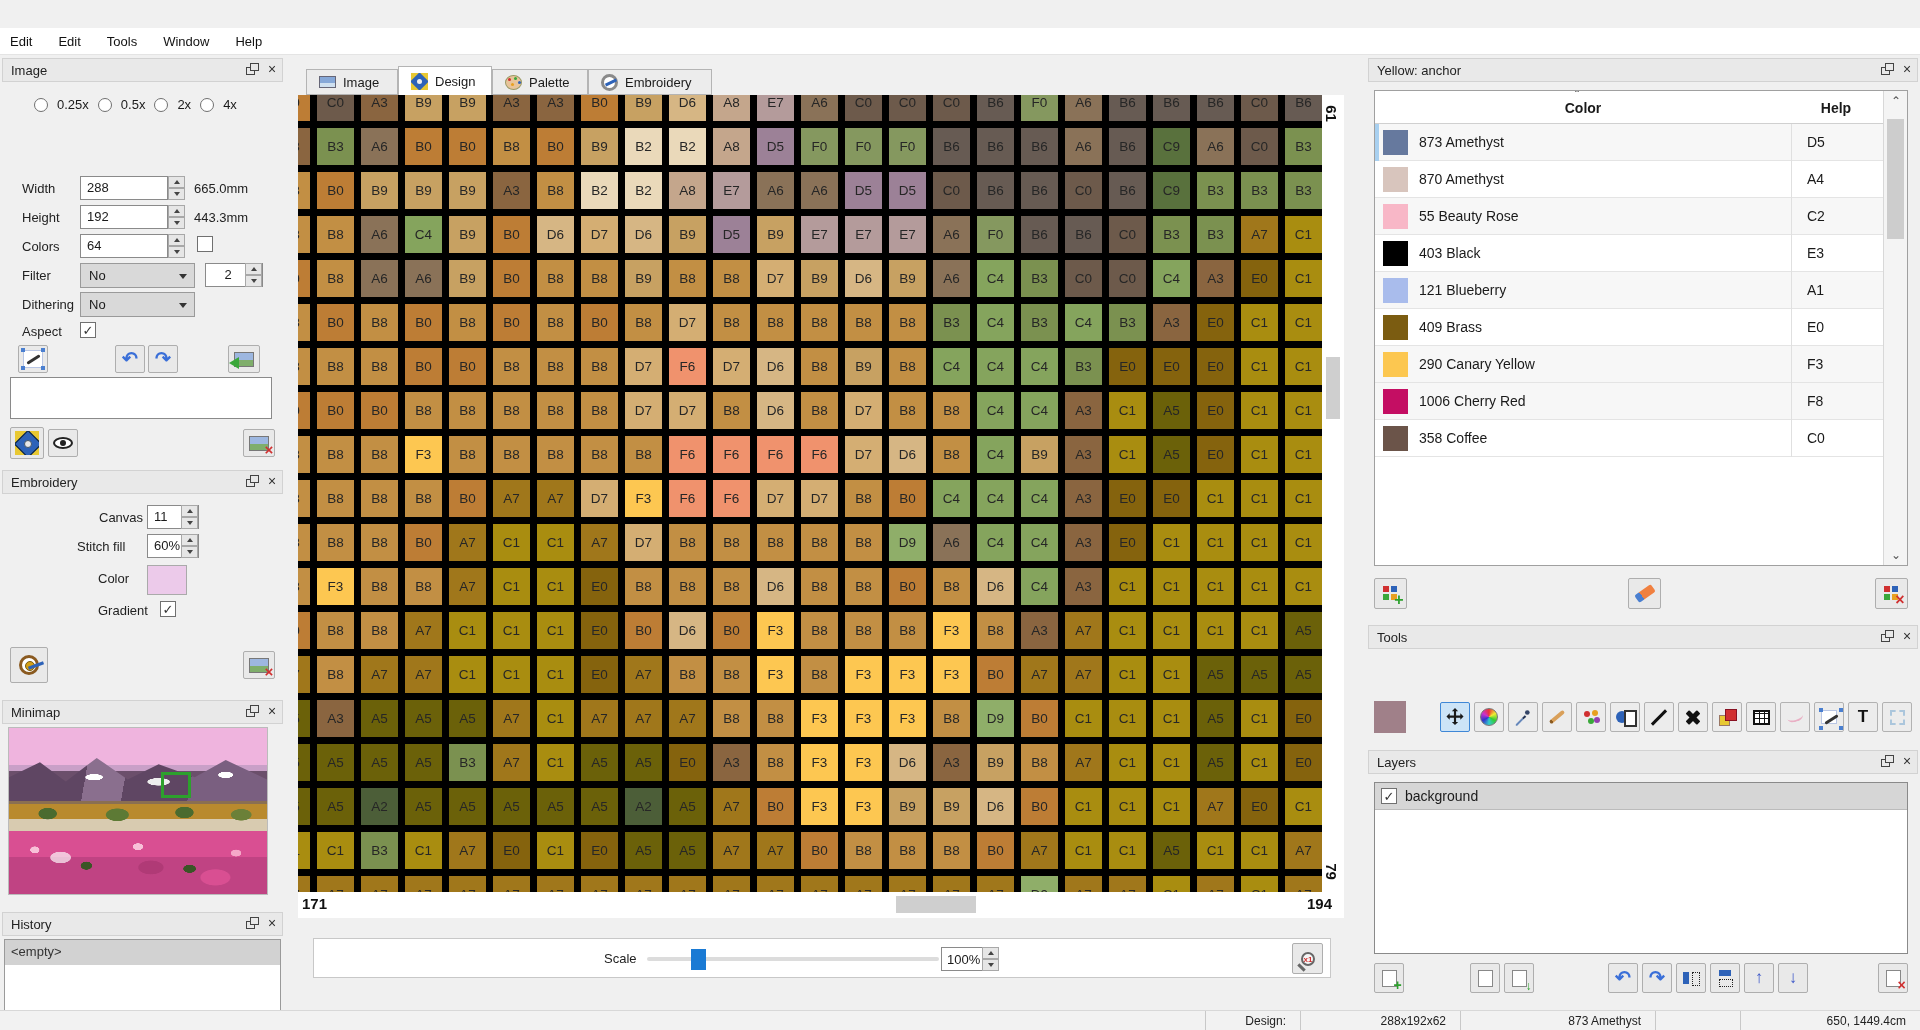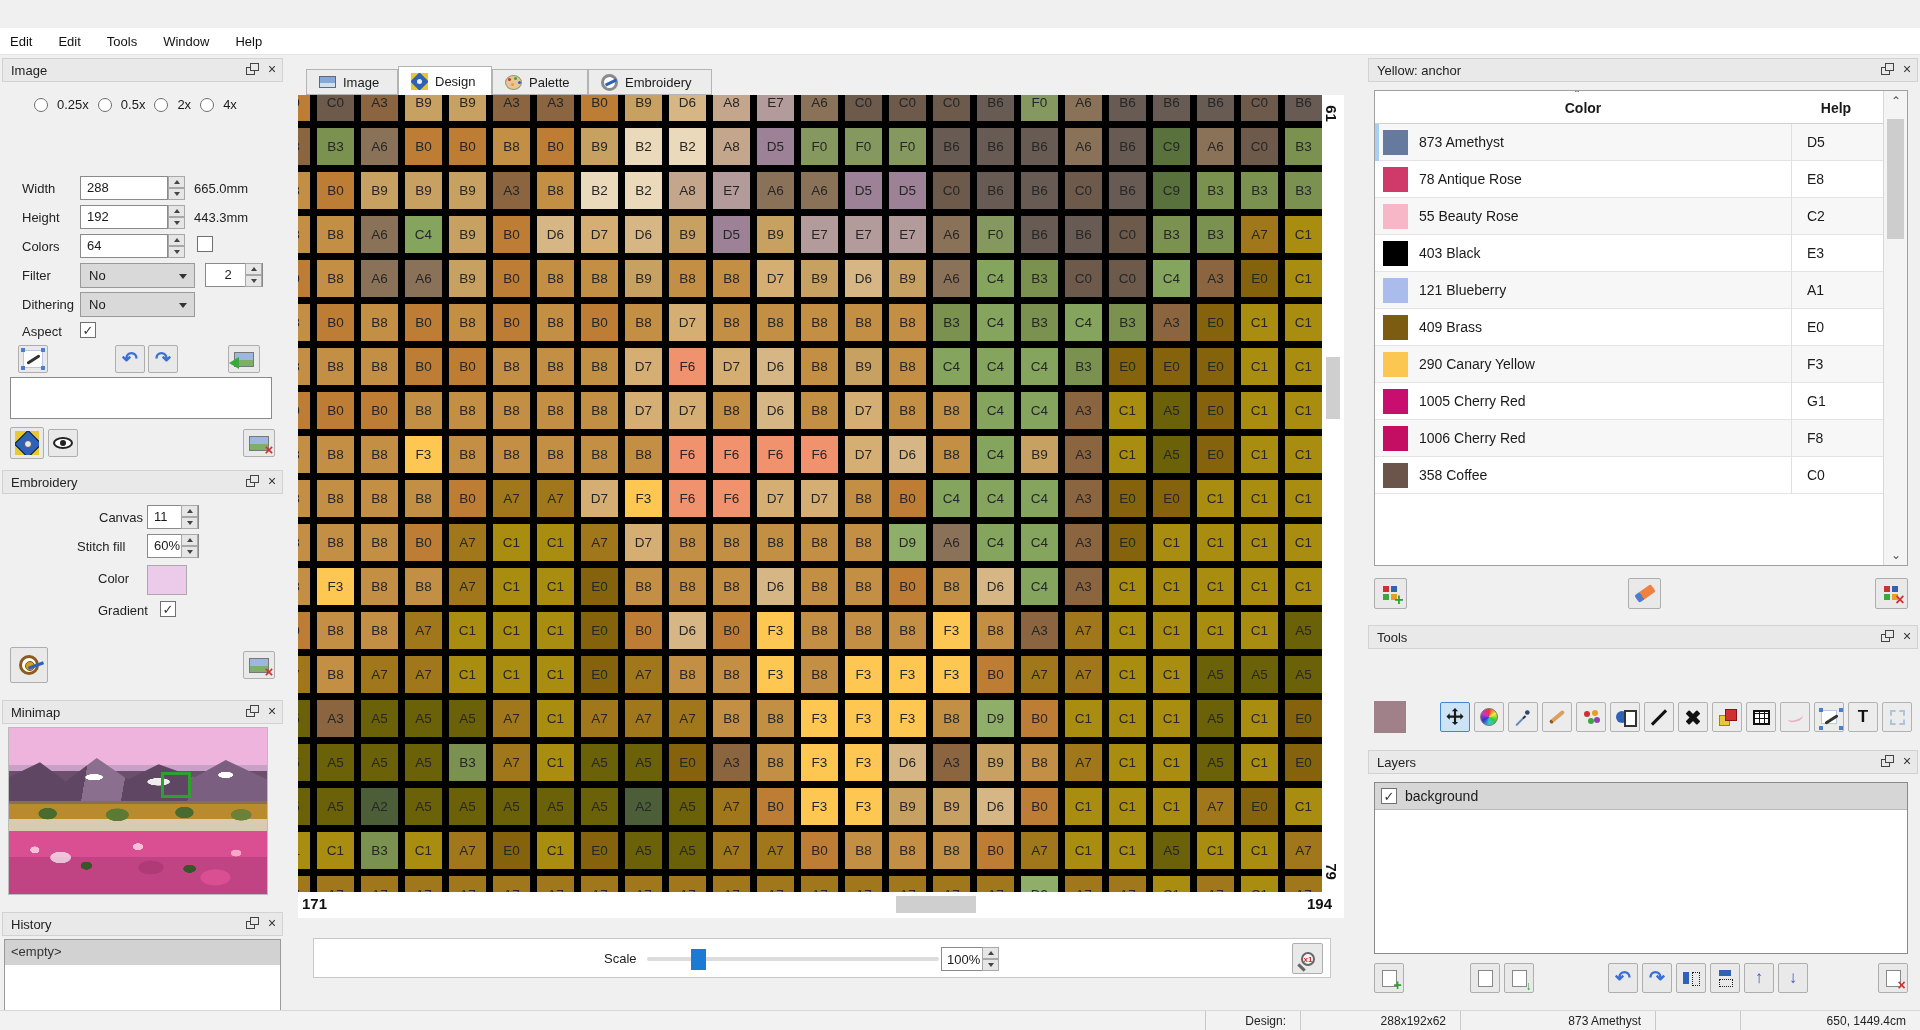--- a/index.html
+++ b/index.html
@@ -879,24 +879,24 @@
       <span class="h-sign">Help</span>
     </div>
     <div id="pal-rows">
         <div class="pal-row alt selected">
           <span class="sw" style="background: rgb(102, 121, 158);"></span>
           <span class="nm">873 Amethyst</span>
           <span class="vline"></span>
           <span class="sg">D5</span>
         </div>
         <div class="pal-row">
-          <span class="sw" style="background: rgb(207, 58, 106);"></span>
-          <span class="nm">78 Antique Rose</span>
+          <span class="sw" style="background: rgb(216, 197, 189);"></span>
+          <span class="nm">870 Amethyst</span>
           <span class="vline"></span>
-          <span class="sg">E8</span>
+          <span class="sg">A4</span>
         </div>
         <div class="pal-row alt">
           <span class="sw" style="background: rgb(248, 183, 199);"></span>
           <span class="nm">55 Beauty Rose</span>
           <span class="vline"></span>
           <span class="sg">C2</span>
         </div>
         <div class="pal-row">
           <span class="sw" style="background: rgb(0, 0, 0);"></span>
           <span class="nm">403 Black</span>
@@ -914,26 +914,20 @@
           <span class="nm">409 Brass</span>
           <span class="vline"></span>
           <span class="sg">E0</span>
         </div>
         <div class="pal-row alt">
           <span class="sw" style="background: rgb(252, 199, 80);"></span>
           <span class="nm">290 Canary Yellow</span>
           <span class="vline"></span>
           <span class="sg">F3</span>
         </div>
-        <div class="pal-row">
-          <span class="sw" style="background: rgb(200, 15, 112);"></span>
-          <span class="nm">1005 Cherry Red</span>
-          <span class="vline"></span>
-          <span class="sg">G1</span>
-        </div>
         <div class="pal-row alt">
           <span class="sw" style="background: rgb(196, 14, 99);"></span>
           <span class="nm">1006 Cherry Red</span>
           <span class="vline"></span>
           <span class="sg">F8</span>
         </div>
         <div class="pal-row">
           <span class="sw" style="background: rgb(107, 84, 73);"></span>
           <span class="nm">358 Coffee</span>
           <span class="vline"></span>

